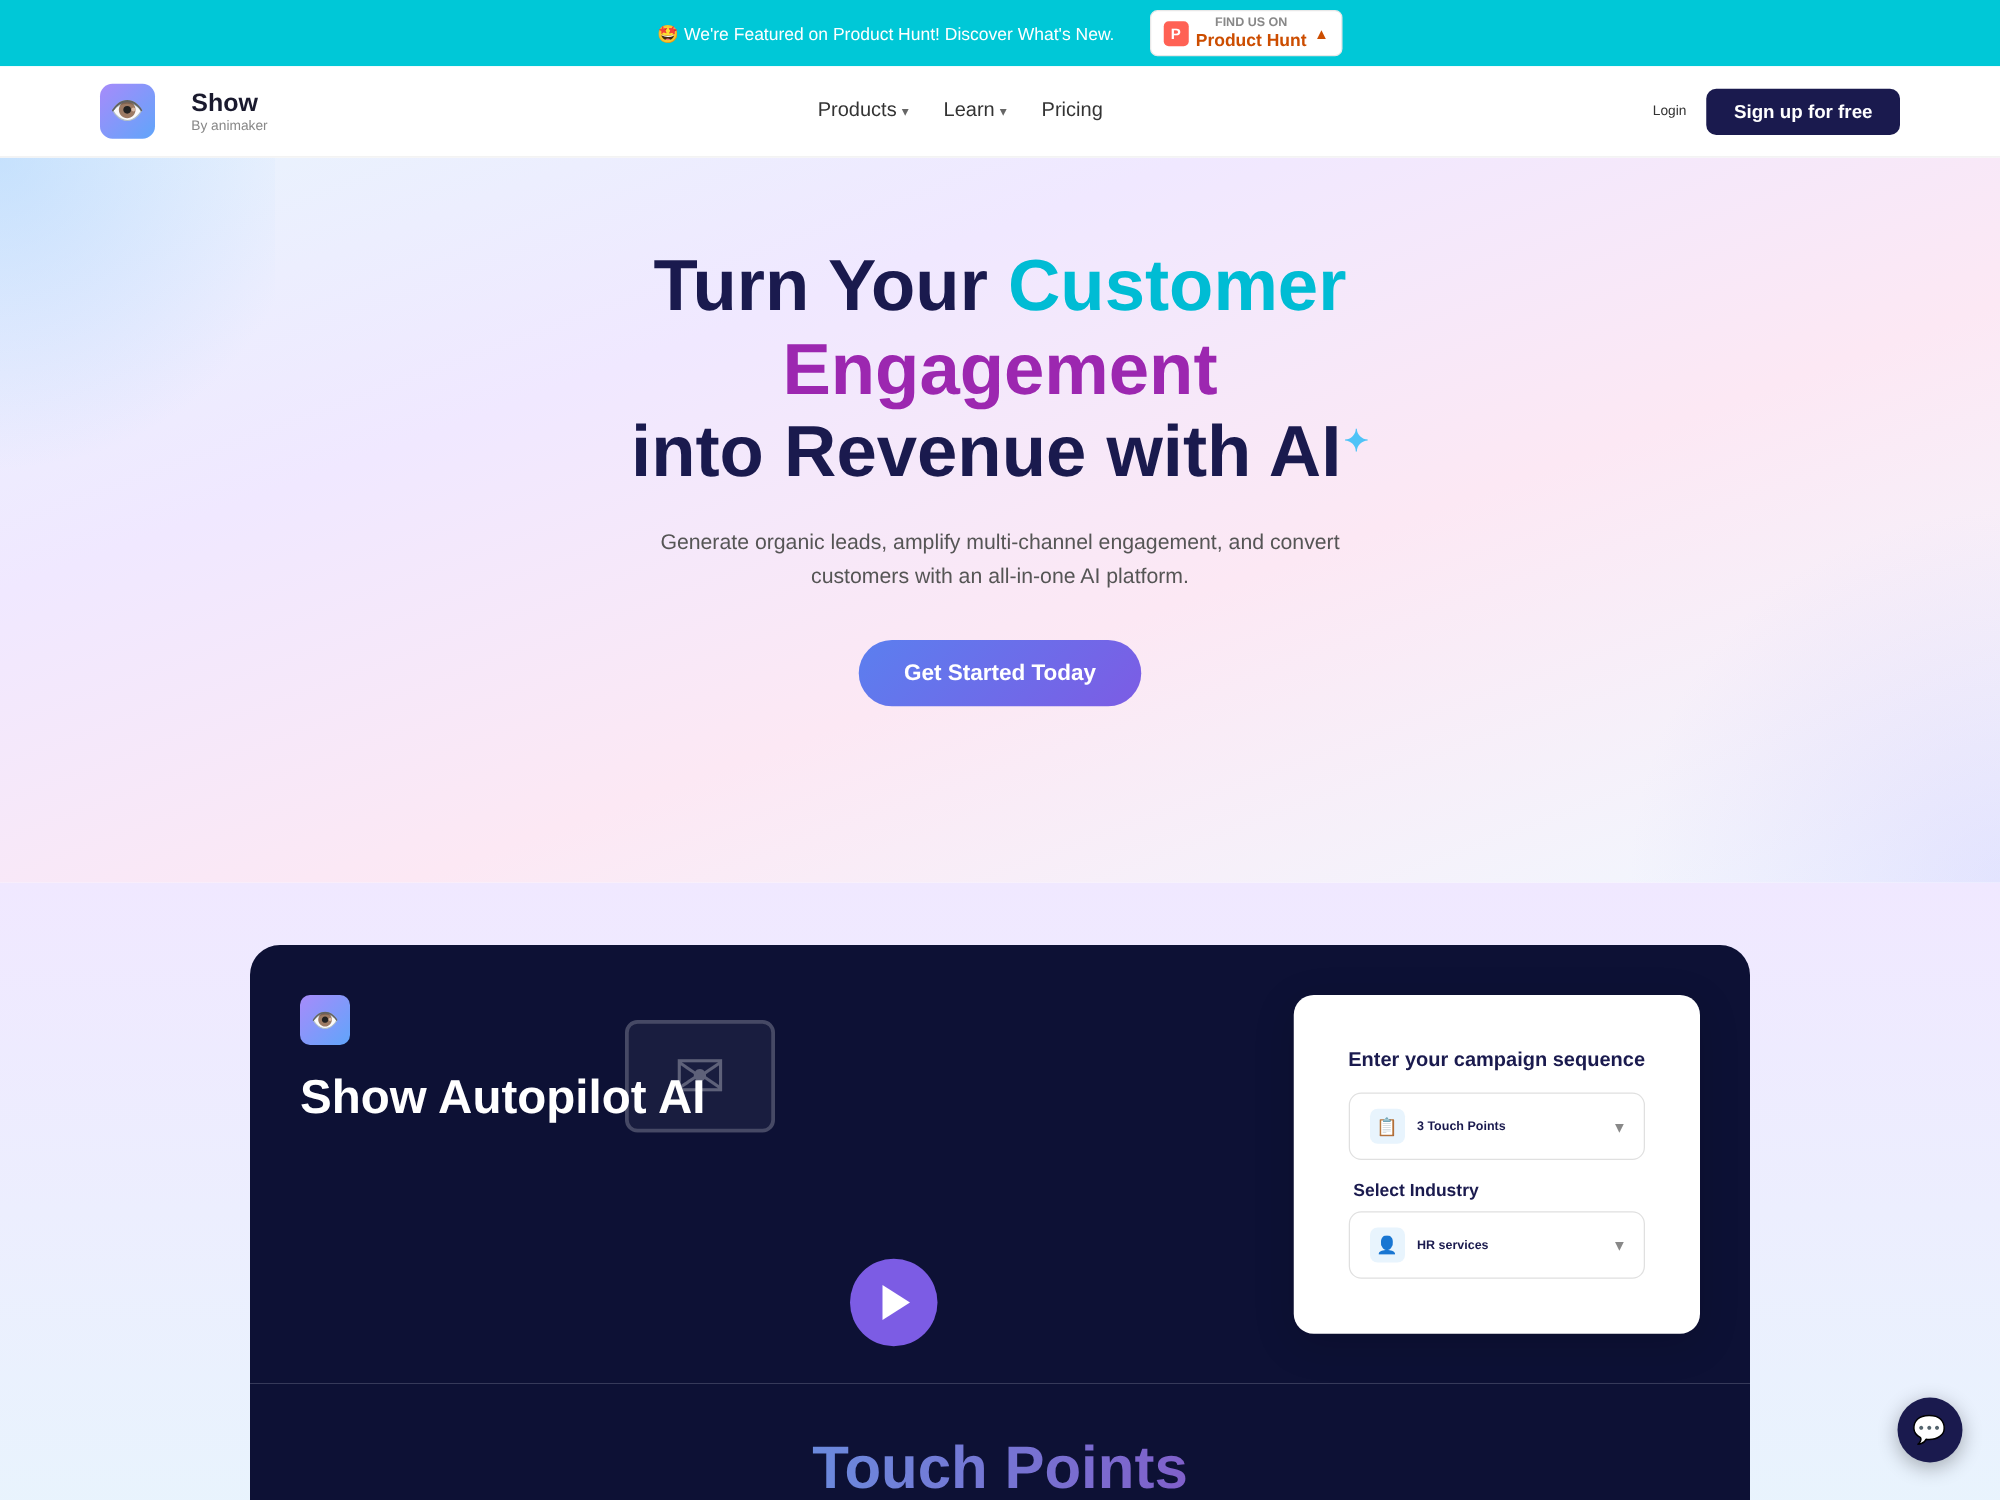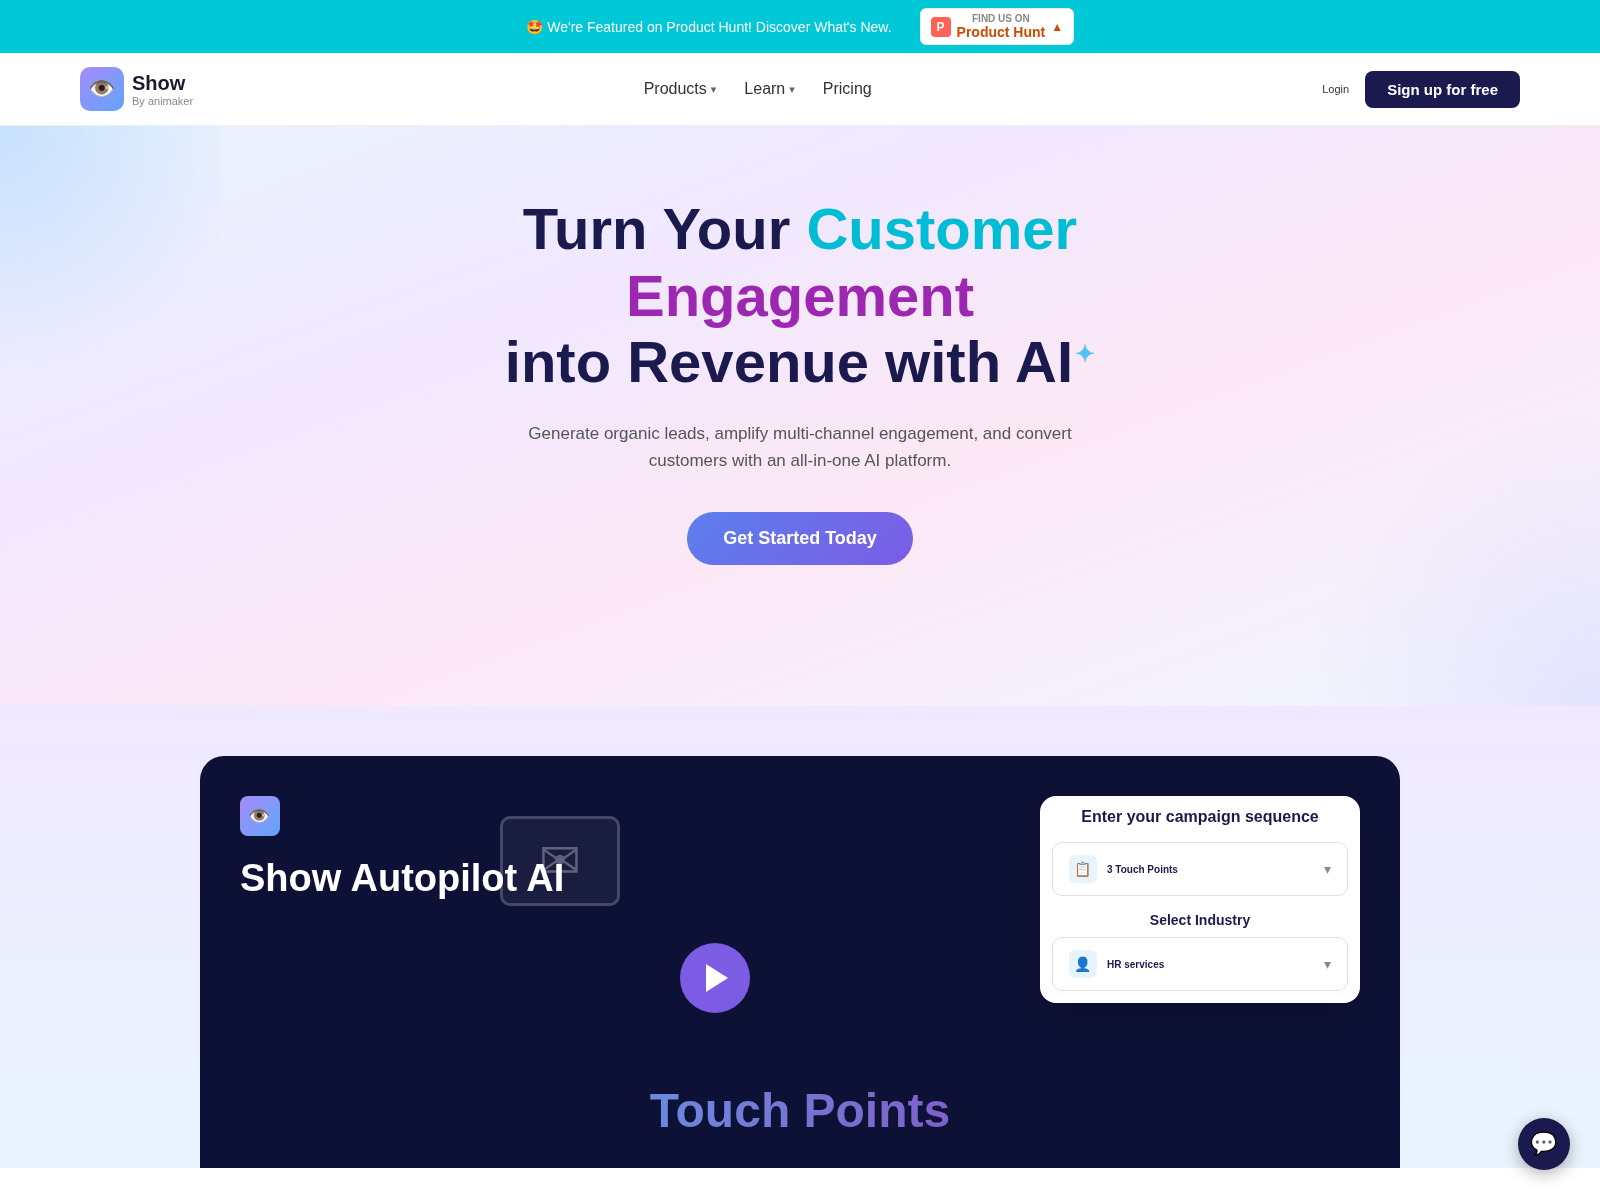--- a/index.html
+++ b/index.html
@@ -64,21 +64,21 @@
     .logo-icon {
       width: 44px;
       height: 44px;
       background: linear-gradient(135deg, #a78bfa, #60a5fa);
       border-radius: 10px;
       display: flex;
       align-items: center;
       justify-content: center;
       font-size: 22px;
     }
-    .logo-text-area { display: flex; flex-direction: column; }
+    .logo-text-area { display: flex; flex-direction: column; margin-left: 21px; }
     .logo-name { font-weight: 700; font-size: 20px; color: #1a1a2e; }
     .logo-sub { font-size: 11px; color: #888; }
     .nav-links { display: flex; align-items: center; gap: 28px; }
     .nav-link {
       color: #333;
       text-decoration: none;
       font-size: 16px;
       font-weight: 500;
       display: flex;
       align-items: center;
@@ -284,25 +284,24 @@
       align-items: center;
       justify-content: center;
       font-size: 50px;
       color: rgba(255,255,255,0.3);
     }
 
     
     .campaign-card {
       background: #fff;
       border-radius: 16px;
-      padding: 12px;
+      padding: 44px;
       min-width: 320px;
       margin-left: auto;
       box-shadow: 0 8px 32px rgba(0,0,0,0.15);
-      text-align: center;
     }
     .campaign-title { font-size: 16px; font-weight: 700; color: #1a1a4e; margin-bottom: 16px; }
     .campaign-field {
       border: 1.5px solid #e0e0e0;
       border-radius: 10px;
       padding: 12px 16px;
       display: flex;
       align-items: center;
       justify-content: space-between;
       margin-bottom: 16px;

